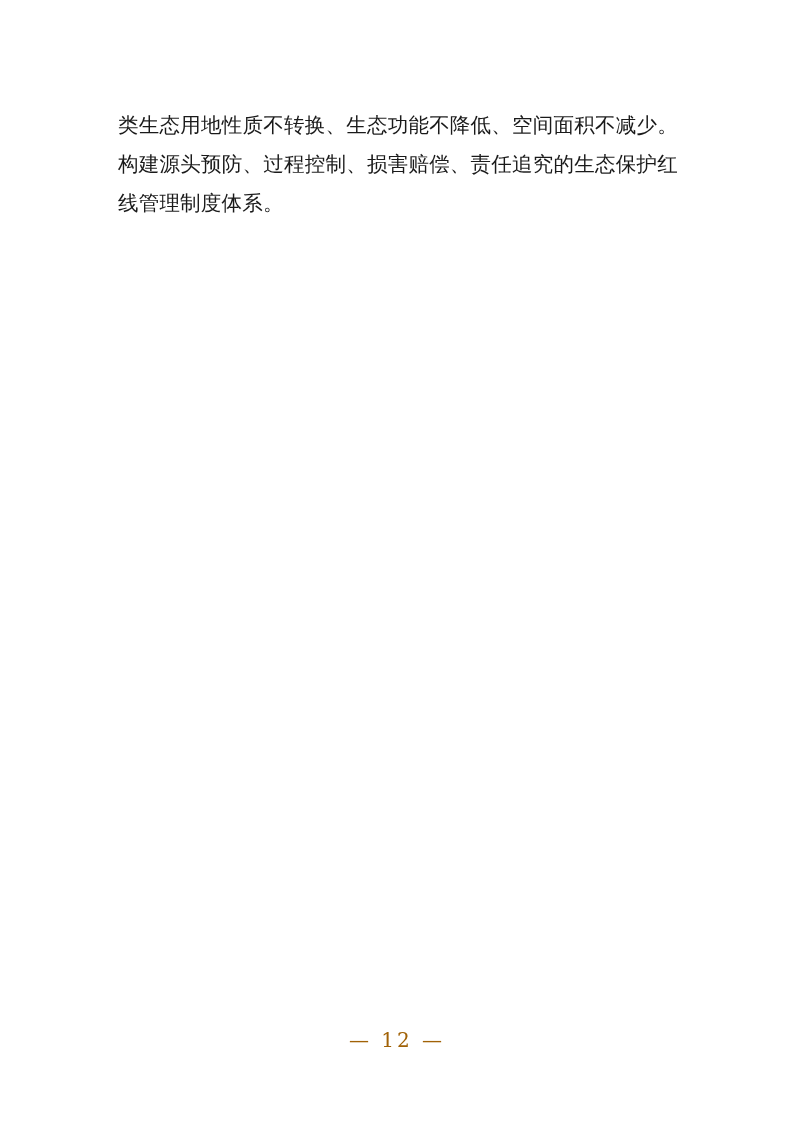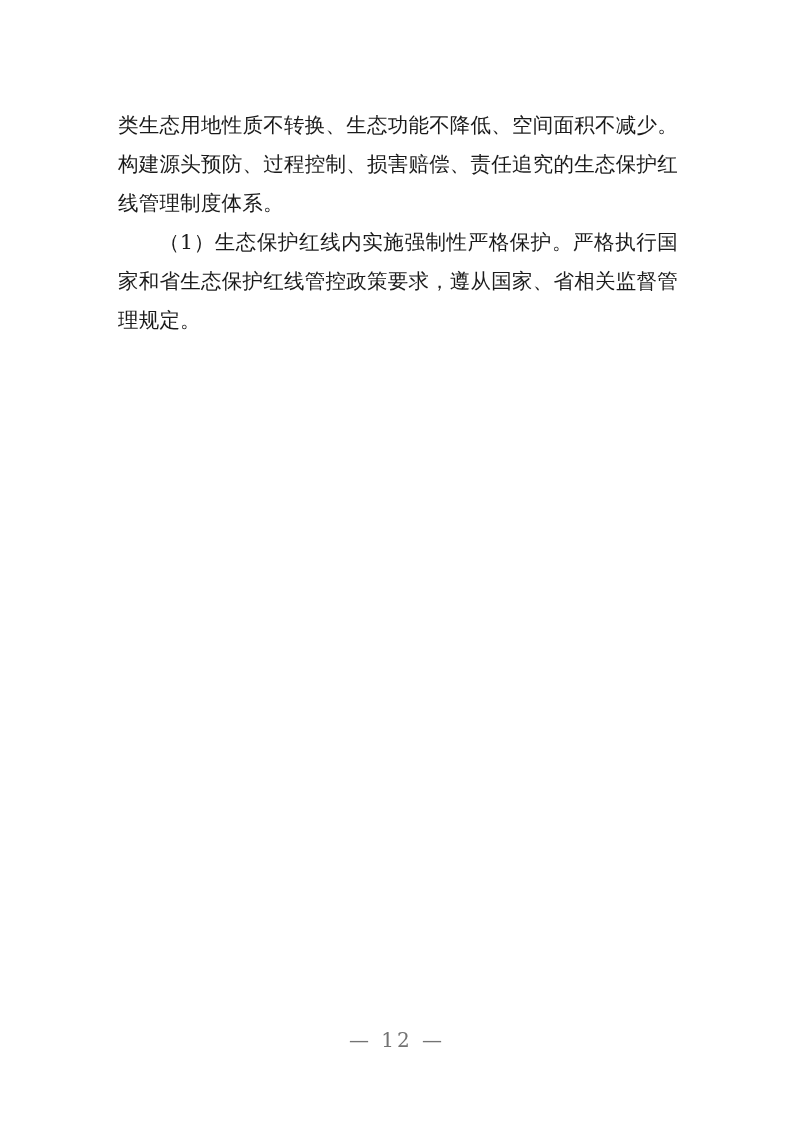--- a/index.html
+++ b/index.html
@@ -44,31 +44,30 @@
   .footer {
     position: absolute;
     left: 0;
     top: 1028px;
     width: 794px;
     text-align: center;
   }
   .page-number {
     font-size: 20px;
     letter-spacing: 3px;
-    color: #737373;
+    color: #a16207;
     font-family: "DejaVu Serif", "Liberation Serif", serif;
   }
 </style>
 </head>
 <body>
 
 <div class="page">
 
   <div class="content">
     <p class="para">类生态用地性质不转换、生态功能不降低、空间面积不减少。构建源头预防、过程控制、损害赔偿、责任追究的生态保护红线管理制度体系。</p>
-    <p class="para indent">（1）生态保护红线内实施强制性严格保护。严格执行国家和省生态保护红线管控政策要求，遵从国家、省相关监督管理规定。</p>
   </div>
 
   <div class="footer">
     <span class="page-number">— 12 —</span>
   </div>
 
 </div>
 
 </body></html>

